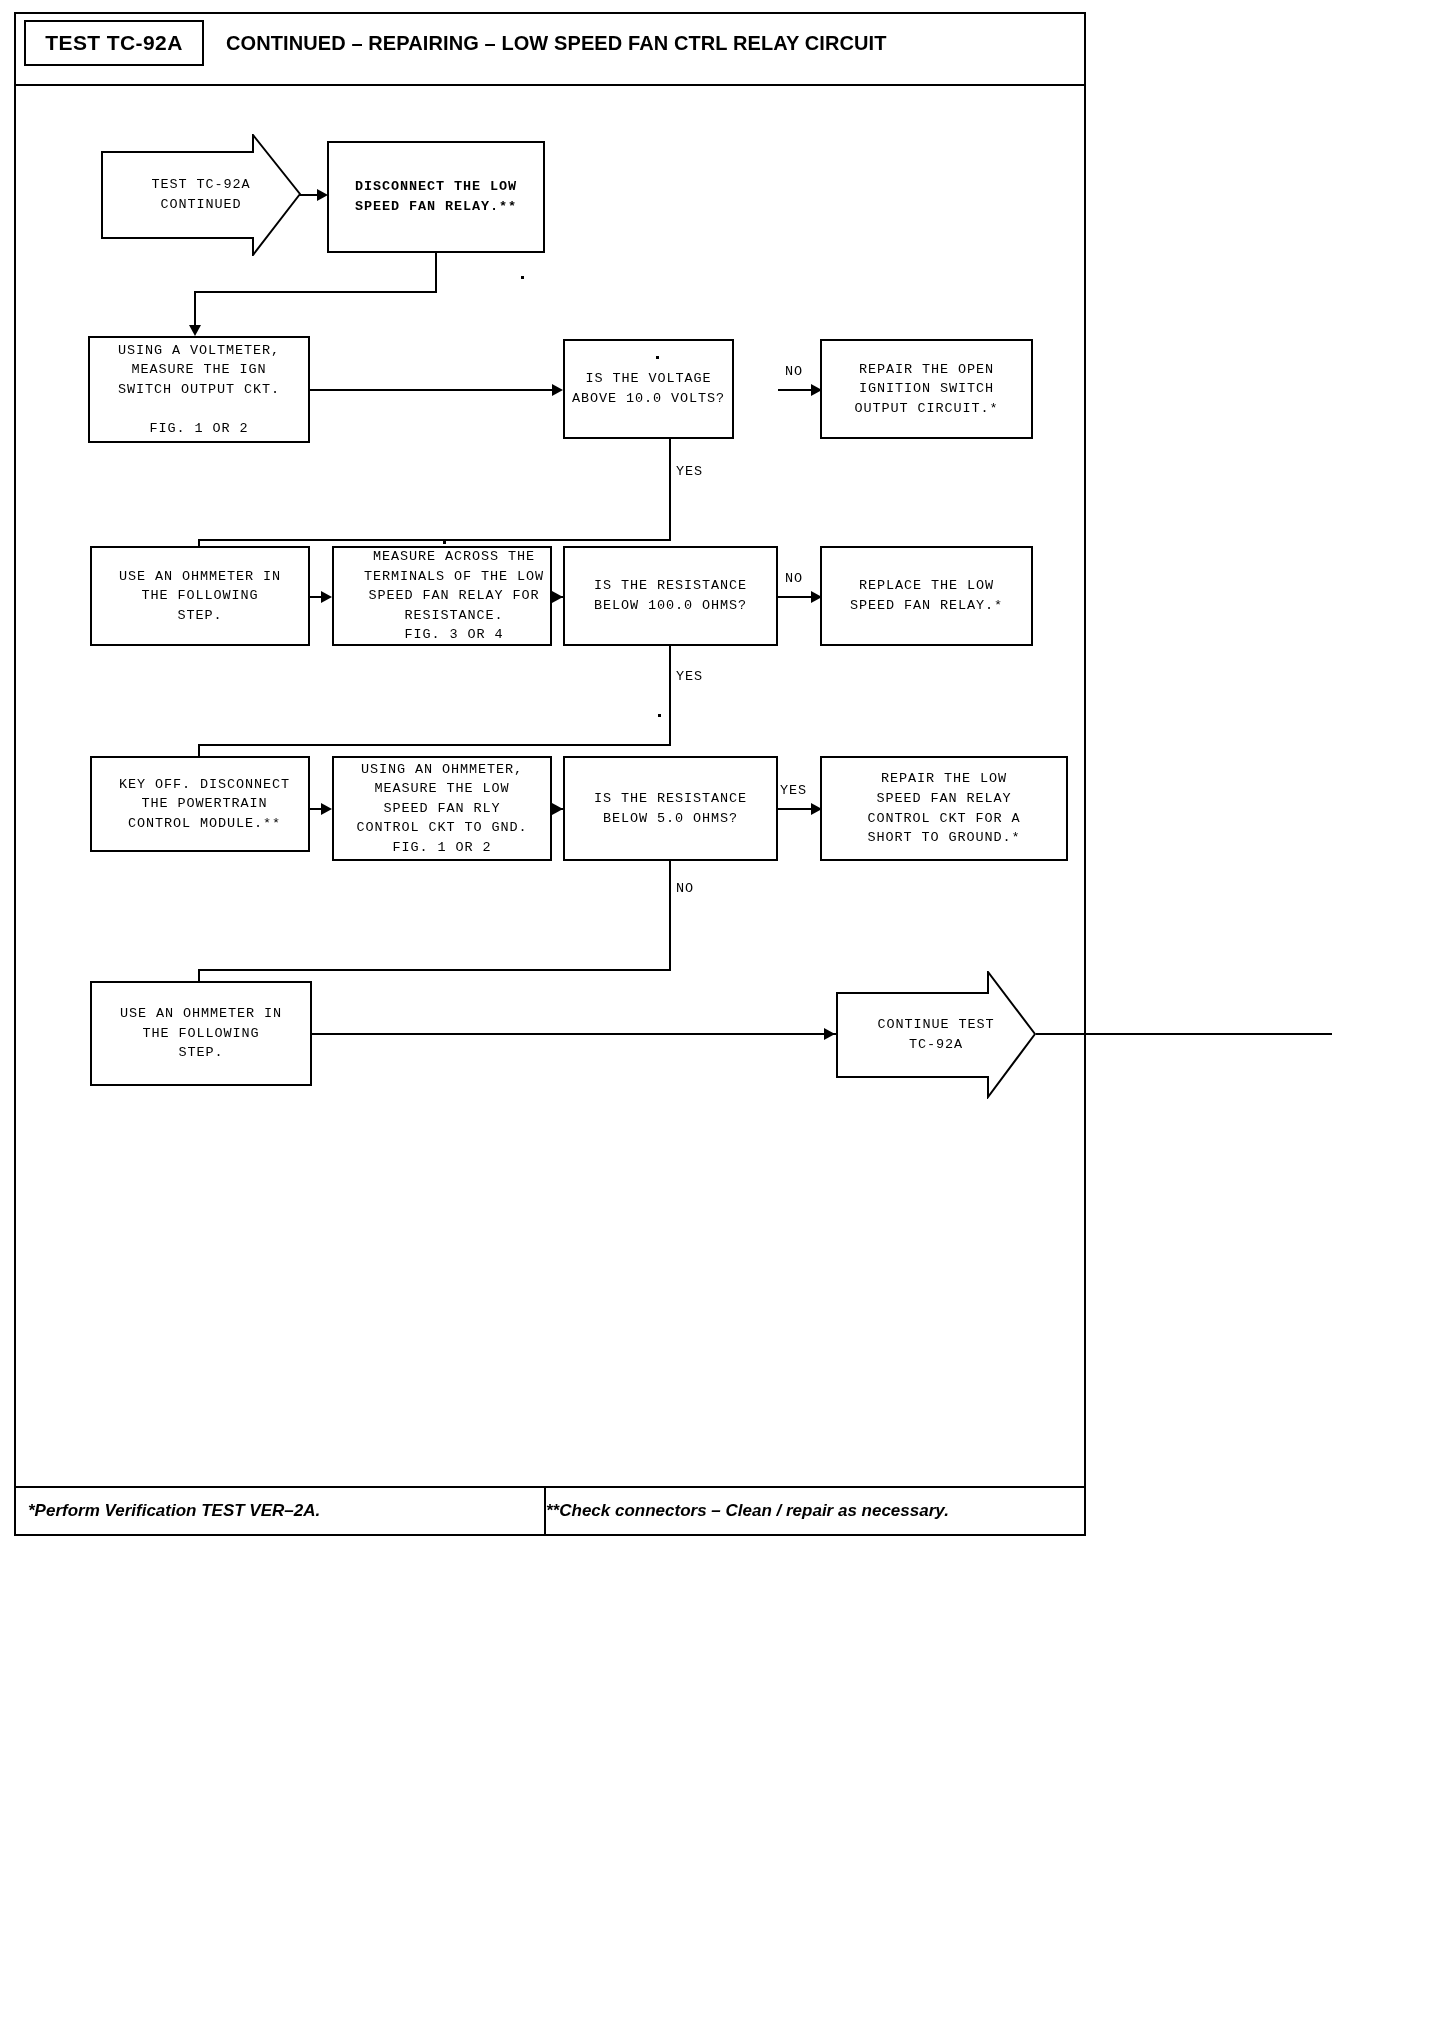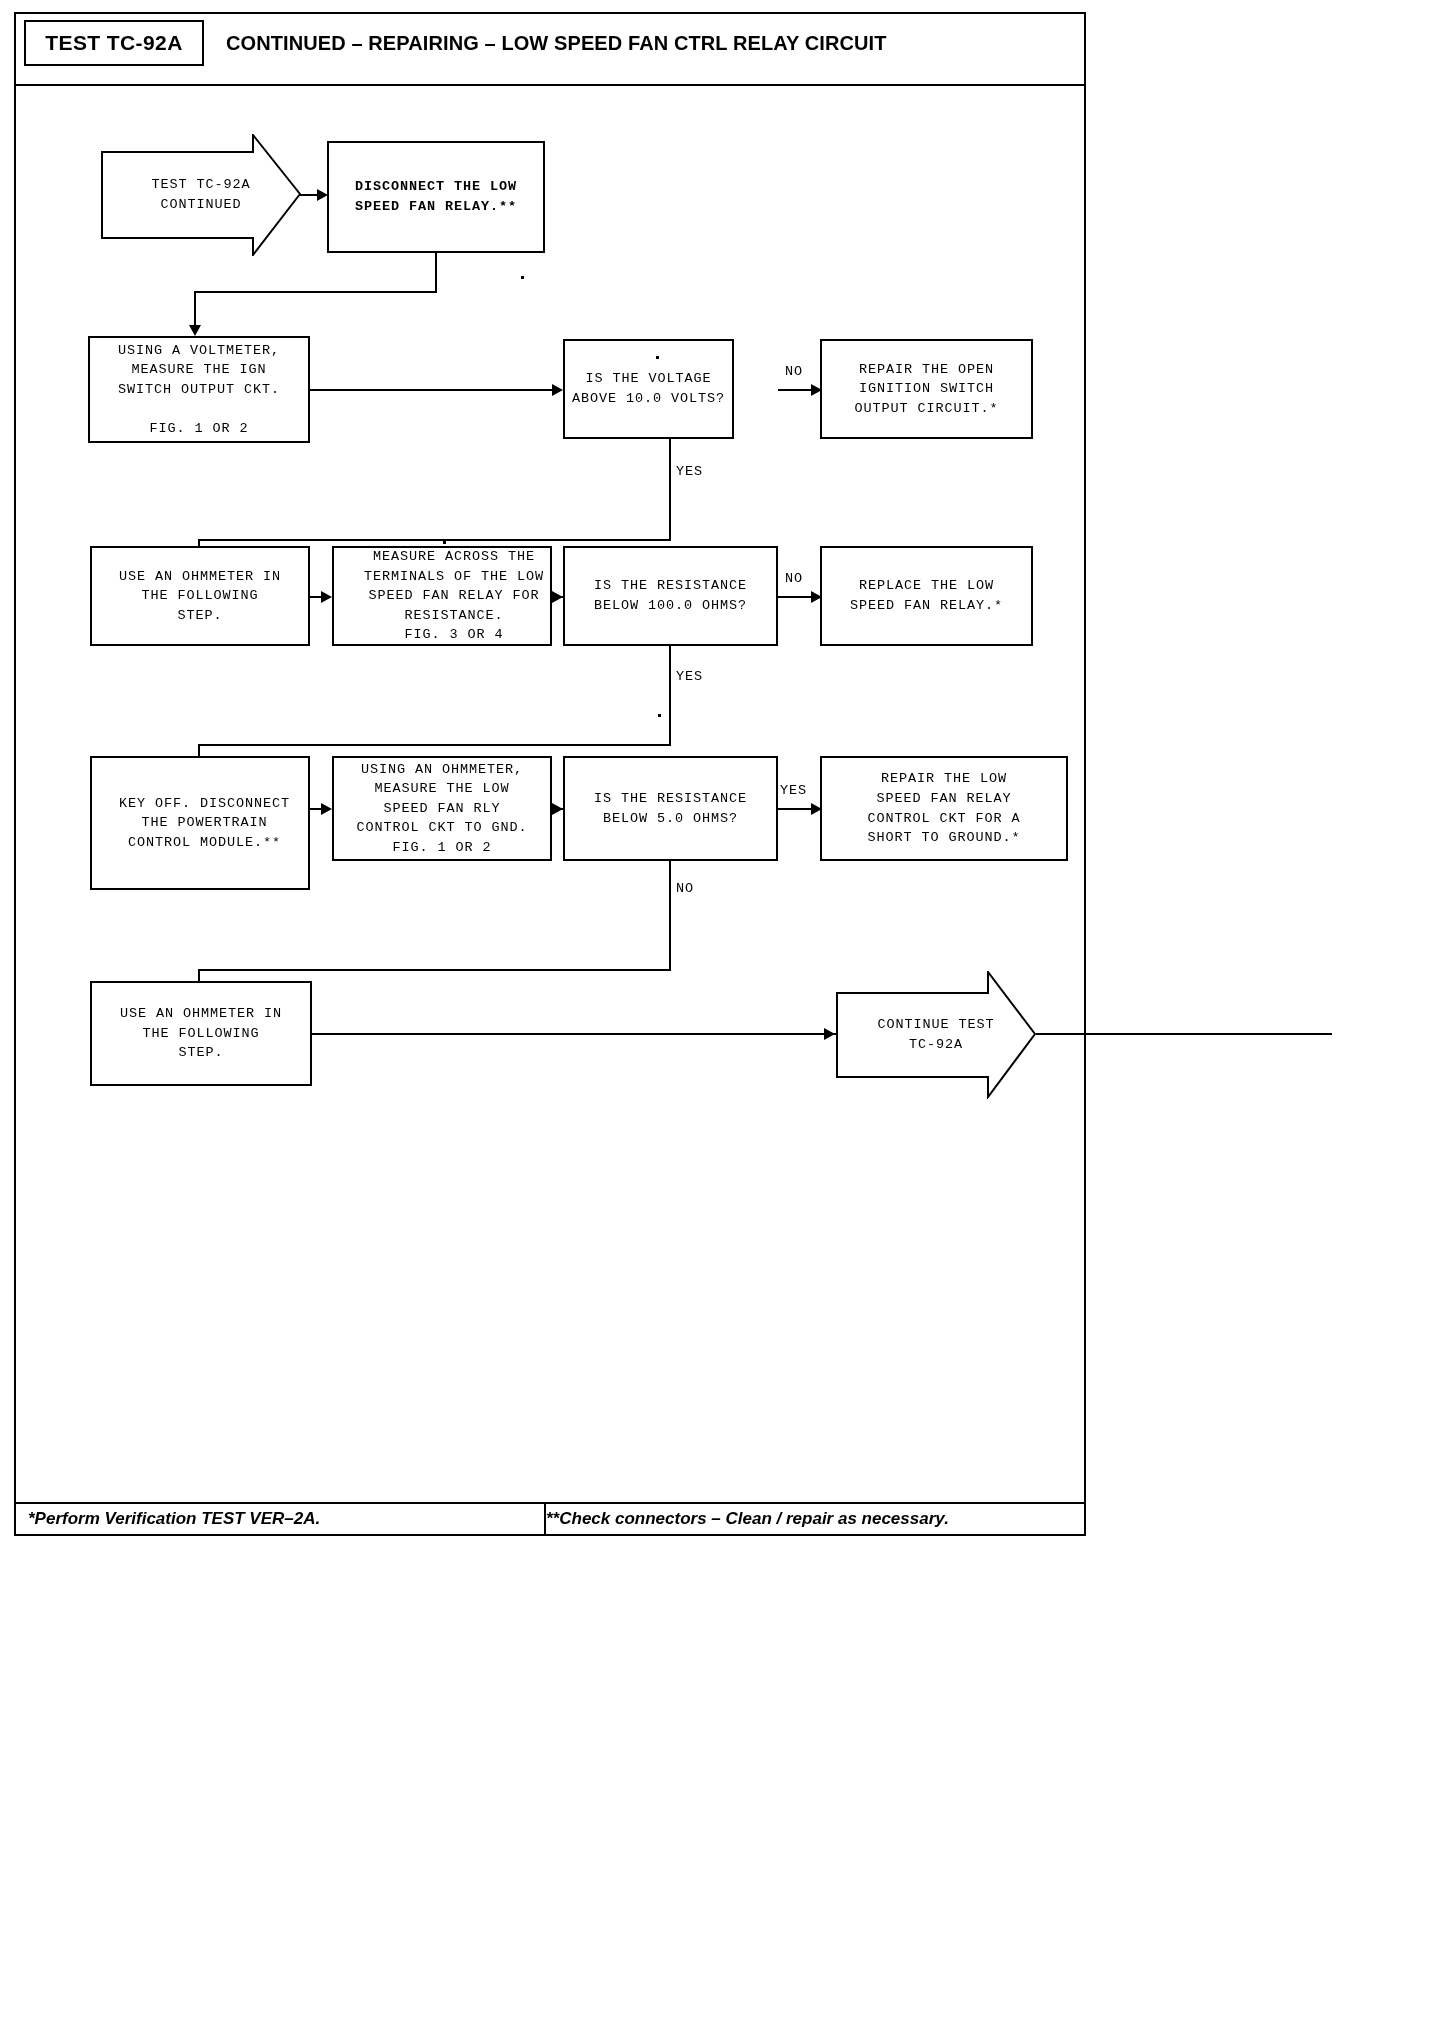--- a/index.html
+++ b/index.html
@@ -37,21 +37,21 @@
   }
   .header-title{
     position:absolute; left:210px; top:6px;
     height:46px; display:flex; align-items:center;
     font-size:20px; font-weight:bold; letter-spacing:.1px;
     white-space:nowrap;
   }
   
   .footer{
     position:absolute; left:0; bottom:0;
-    width:100%; height:32px;
+    width:100%; height:48px;
     border-top:2px solid #000;
     box-sizing:border-box;
     display:flex;
   }
   .footer-left{
     width:530px; height:100%;
     display:flex; align-items:center;
     padding-left:12px;
     box-sizing:border-box;
     border-right:2px solid #000;
@@ -221,21 +221,21 @@
       <span class="ln">REPLACE THE LOW
 SPEED FAN RELAY.*</span>
     </div>
 
     <div class="ln-v" style="left:653px; top:560px; height:100px;"></div>
     <div class="edge-label" style="left:658px; top:583px;">YES</div>
     <div class="ln-h" style="left:182px; top:658px; width:473px;"></div>
     <div class="ln-v" style="left:182px; top:658px; height:38px;"></div>
     <div class="arrowhead ah-down" style="left:177px; top:690px;"></div>
 
-    <div class="node" style="left:74px; top:670px; width:220px; height:134px;padding-left:15px;">
+    <div class="node" style="left:74px; top:670px; width:220px; height:96px;padding-left:15px;">
       <span class="ln">KEY OFF. DISCONNECT
 THE POWERTRAIN
 CONTROL MODULE.**</span>
     </div>
 
     <div class="ln-h" style="left:294px; top:722px; width:18px;"></div>
     <div class="arrowhead ah-right" style="left:305px; top:717px;"></div>
 
     <div class="node" style="left:316px; top:670px; width:220px; height:105px;">
       <span class="ln">USING AN OHMMETER,

